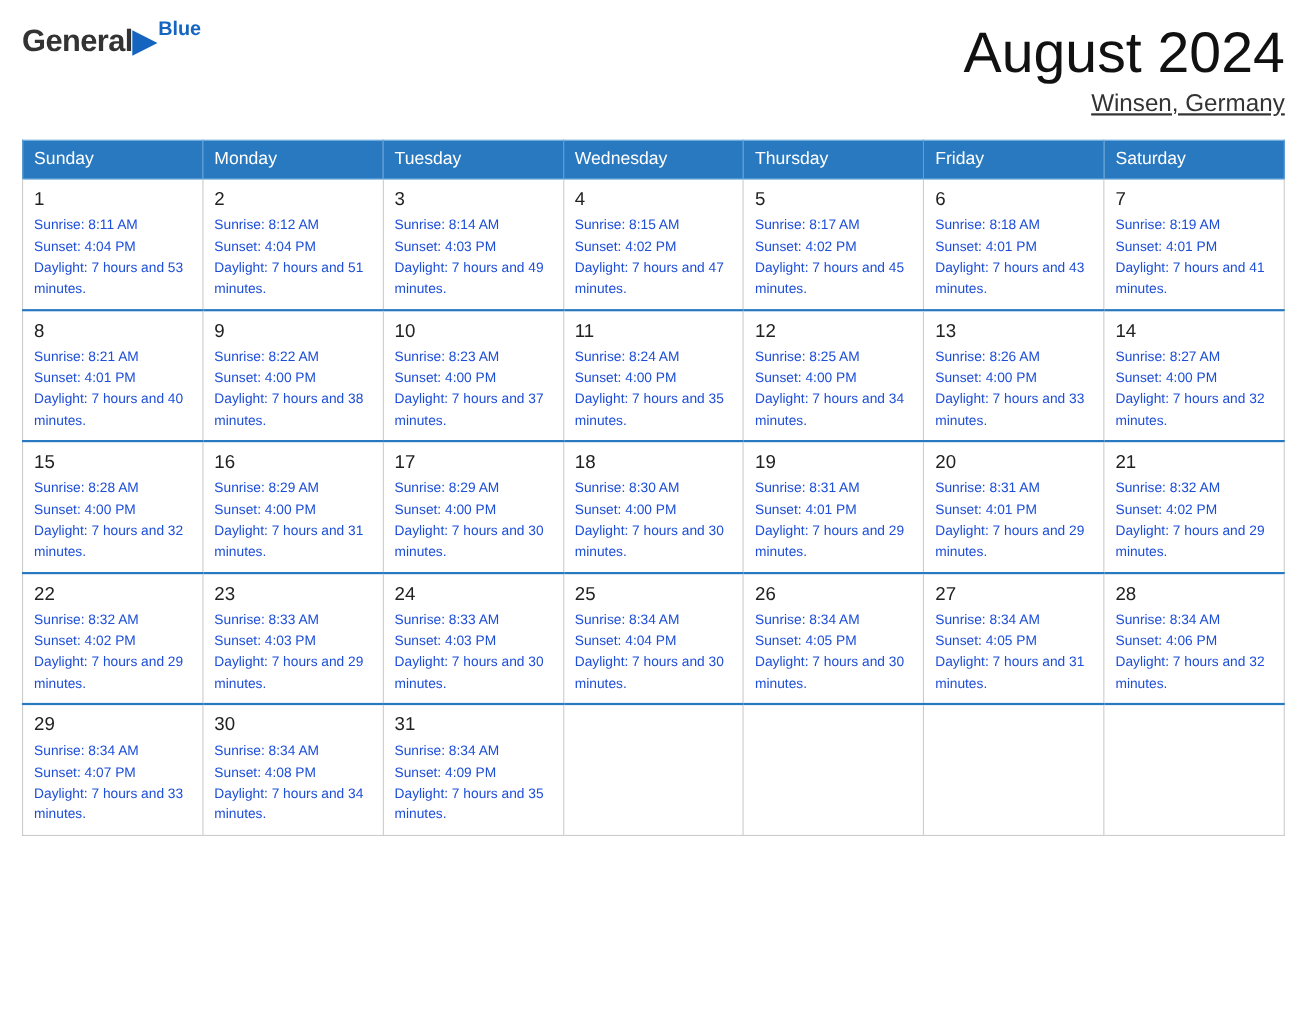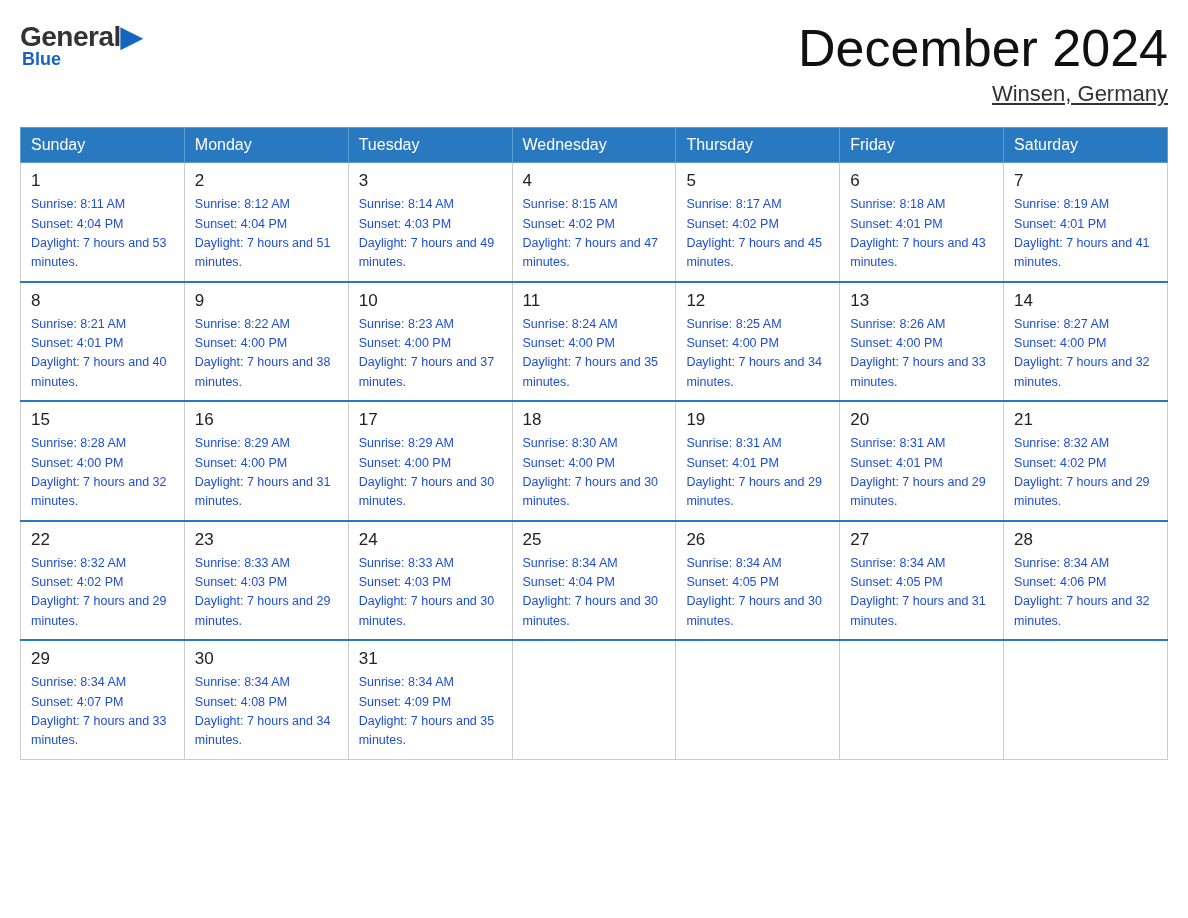--- a/index.html
+++ b/index.html
@@ -11,21 +11,21 @@
       min-height: 918px;
     }
     .header {
       display: flex;
       justify-content: space-between;
       align-items: flex-start;
       margin-bottom: 20px;
     }
     .logo {
       display: flex;
-      flex-direction: column;
+      flex-direction: row;
       align-items: flex-start;
     }
     .logo-general {
       font-size: 28px;
       font-weight: bold;
       color: #333;
       letter-spacing: -0.5px;
     }
     .logo-general span {
       color: #1565c0;
@@ -99,21 +99,21 @@
 <body>
 
 <div class="header">
   <div class="logo">
     <div style="display:flex; align-items:center;">
       <span class="logo-general">General<span style="color:#1565c0;">▶</span></span>
     </div>
     <span class="logo-blue">Blue</span>
   </div>
   <div class="title-block">
-    <div class="main-title">December 2024</div>
+    <div class="main-title">August 2024</div>
     <div class="subtitle">Winsen, Germany</div>
   </div>
 </div>
 
 <table class="calendar">
   <thead>
     <tr>
 
     <th>Sunday</th>
         <th>Monday</th>

